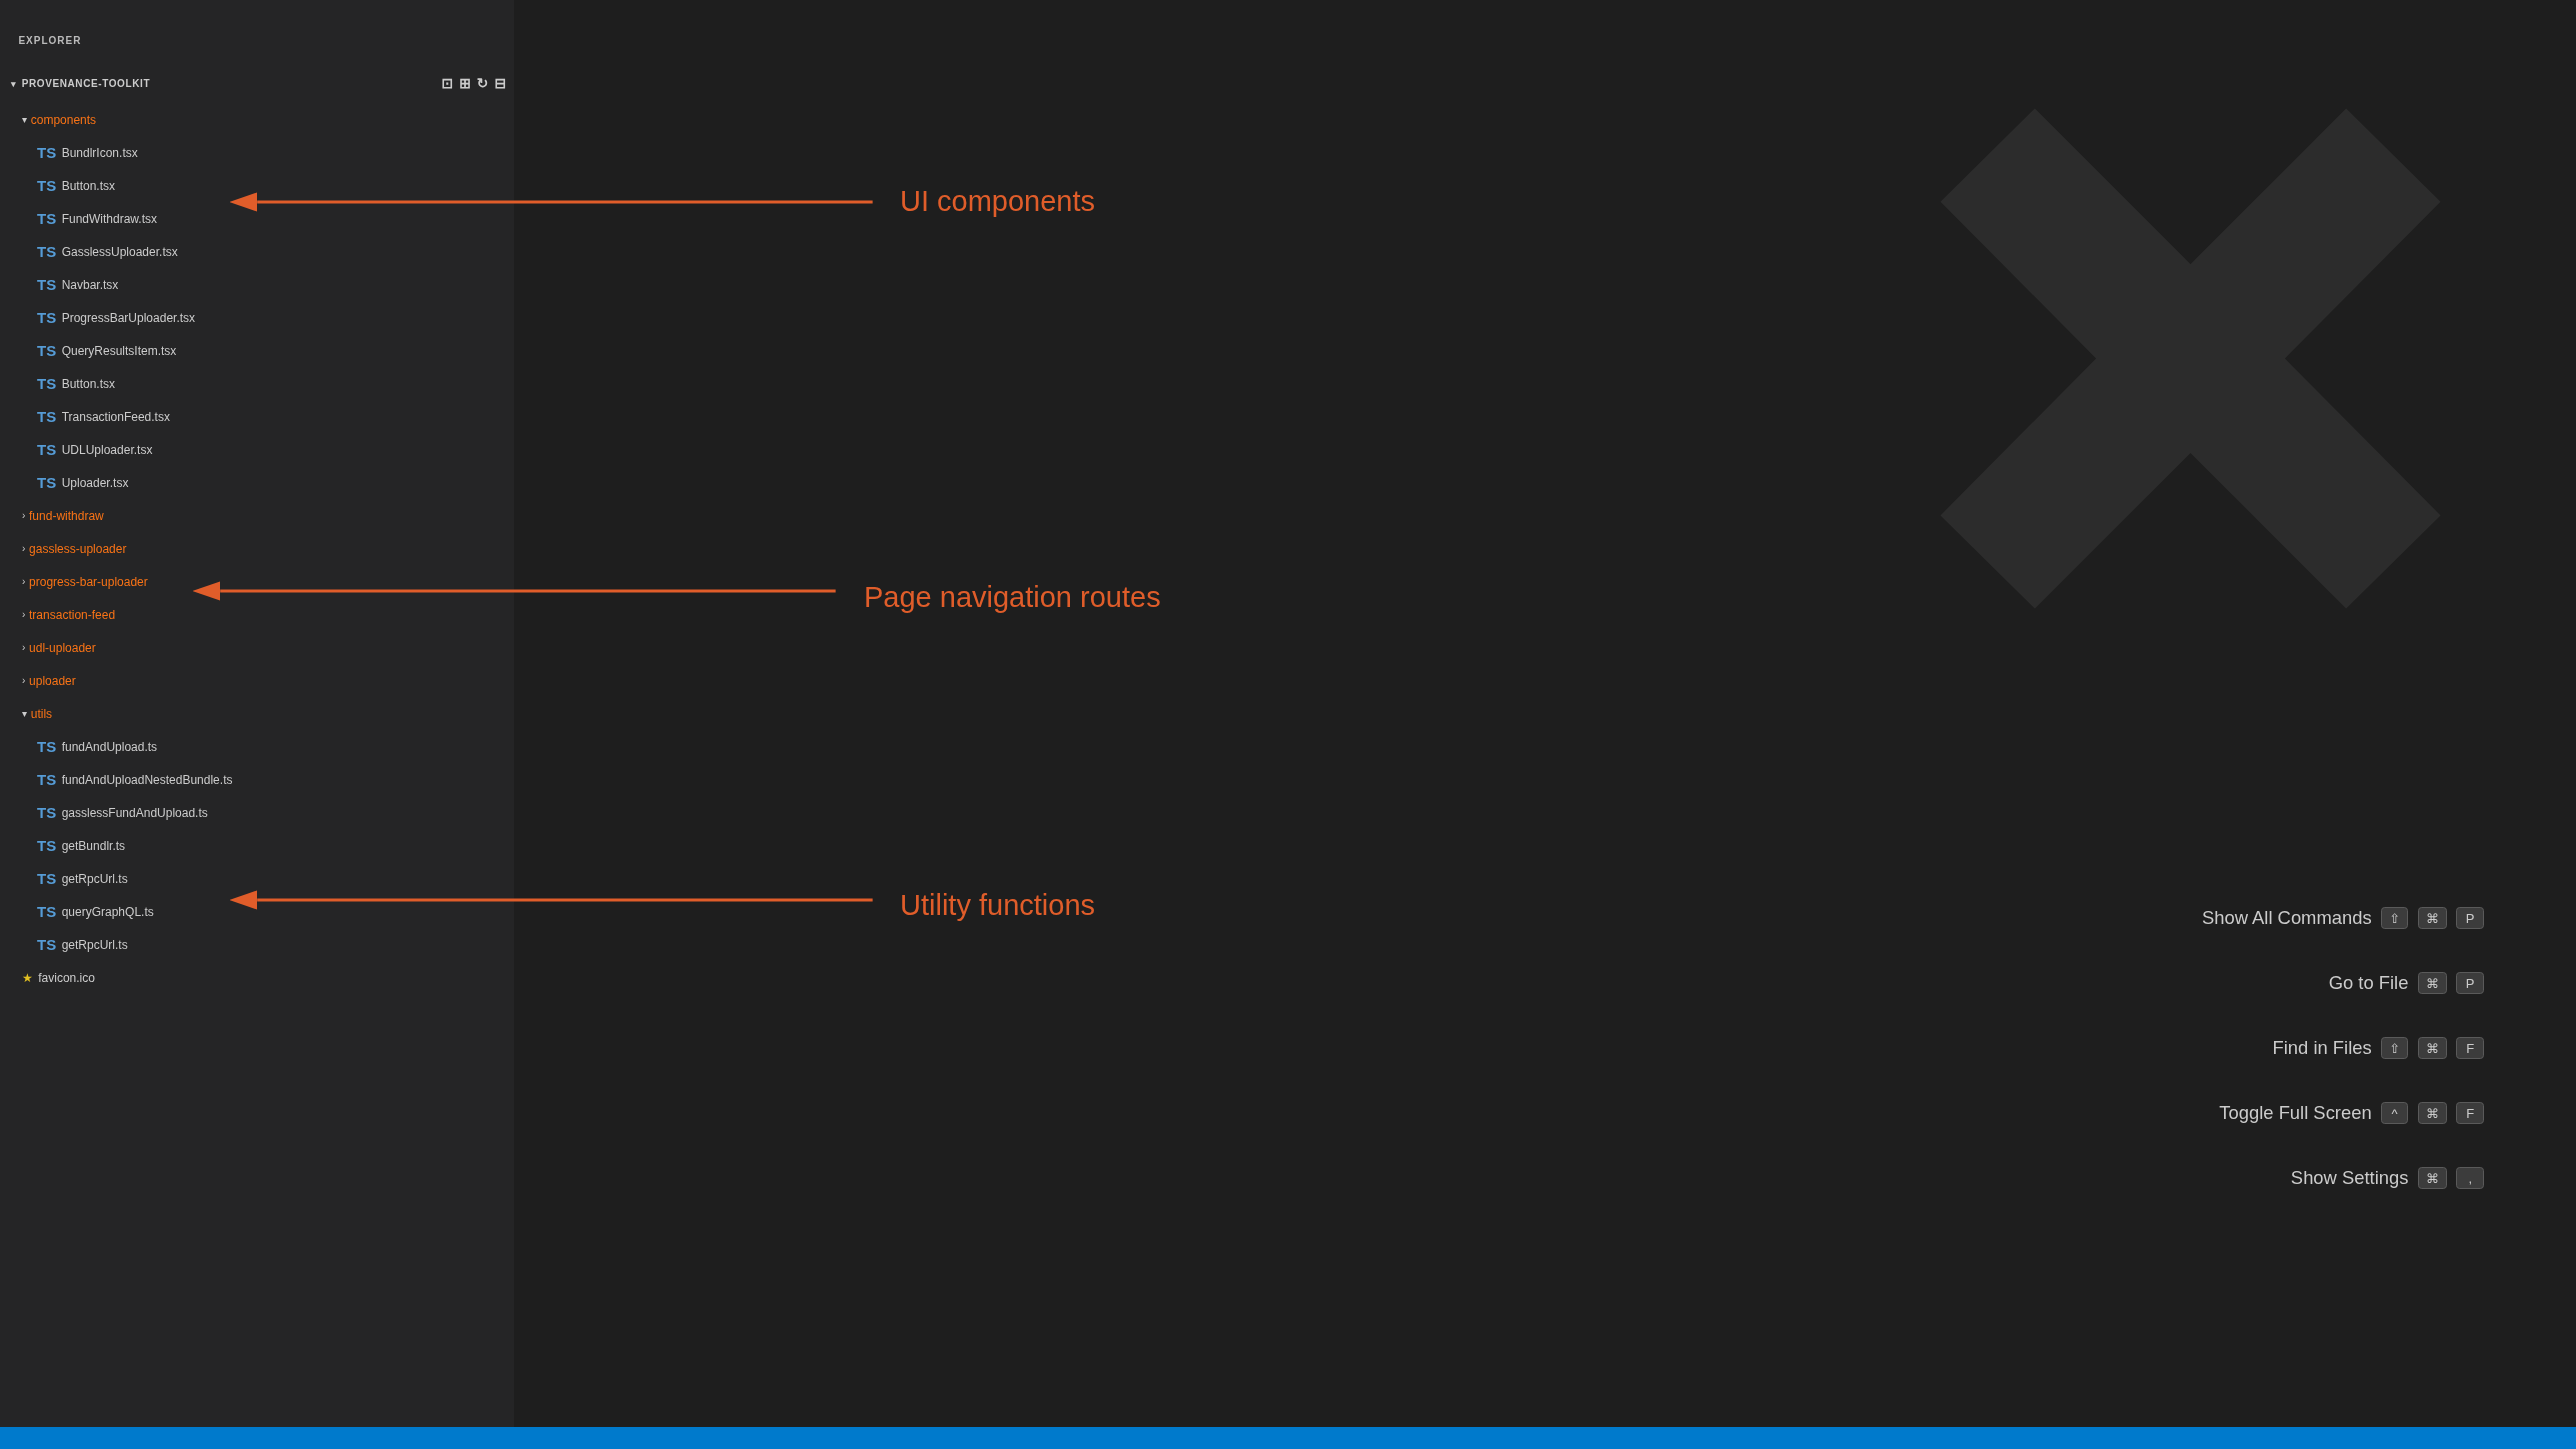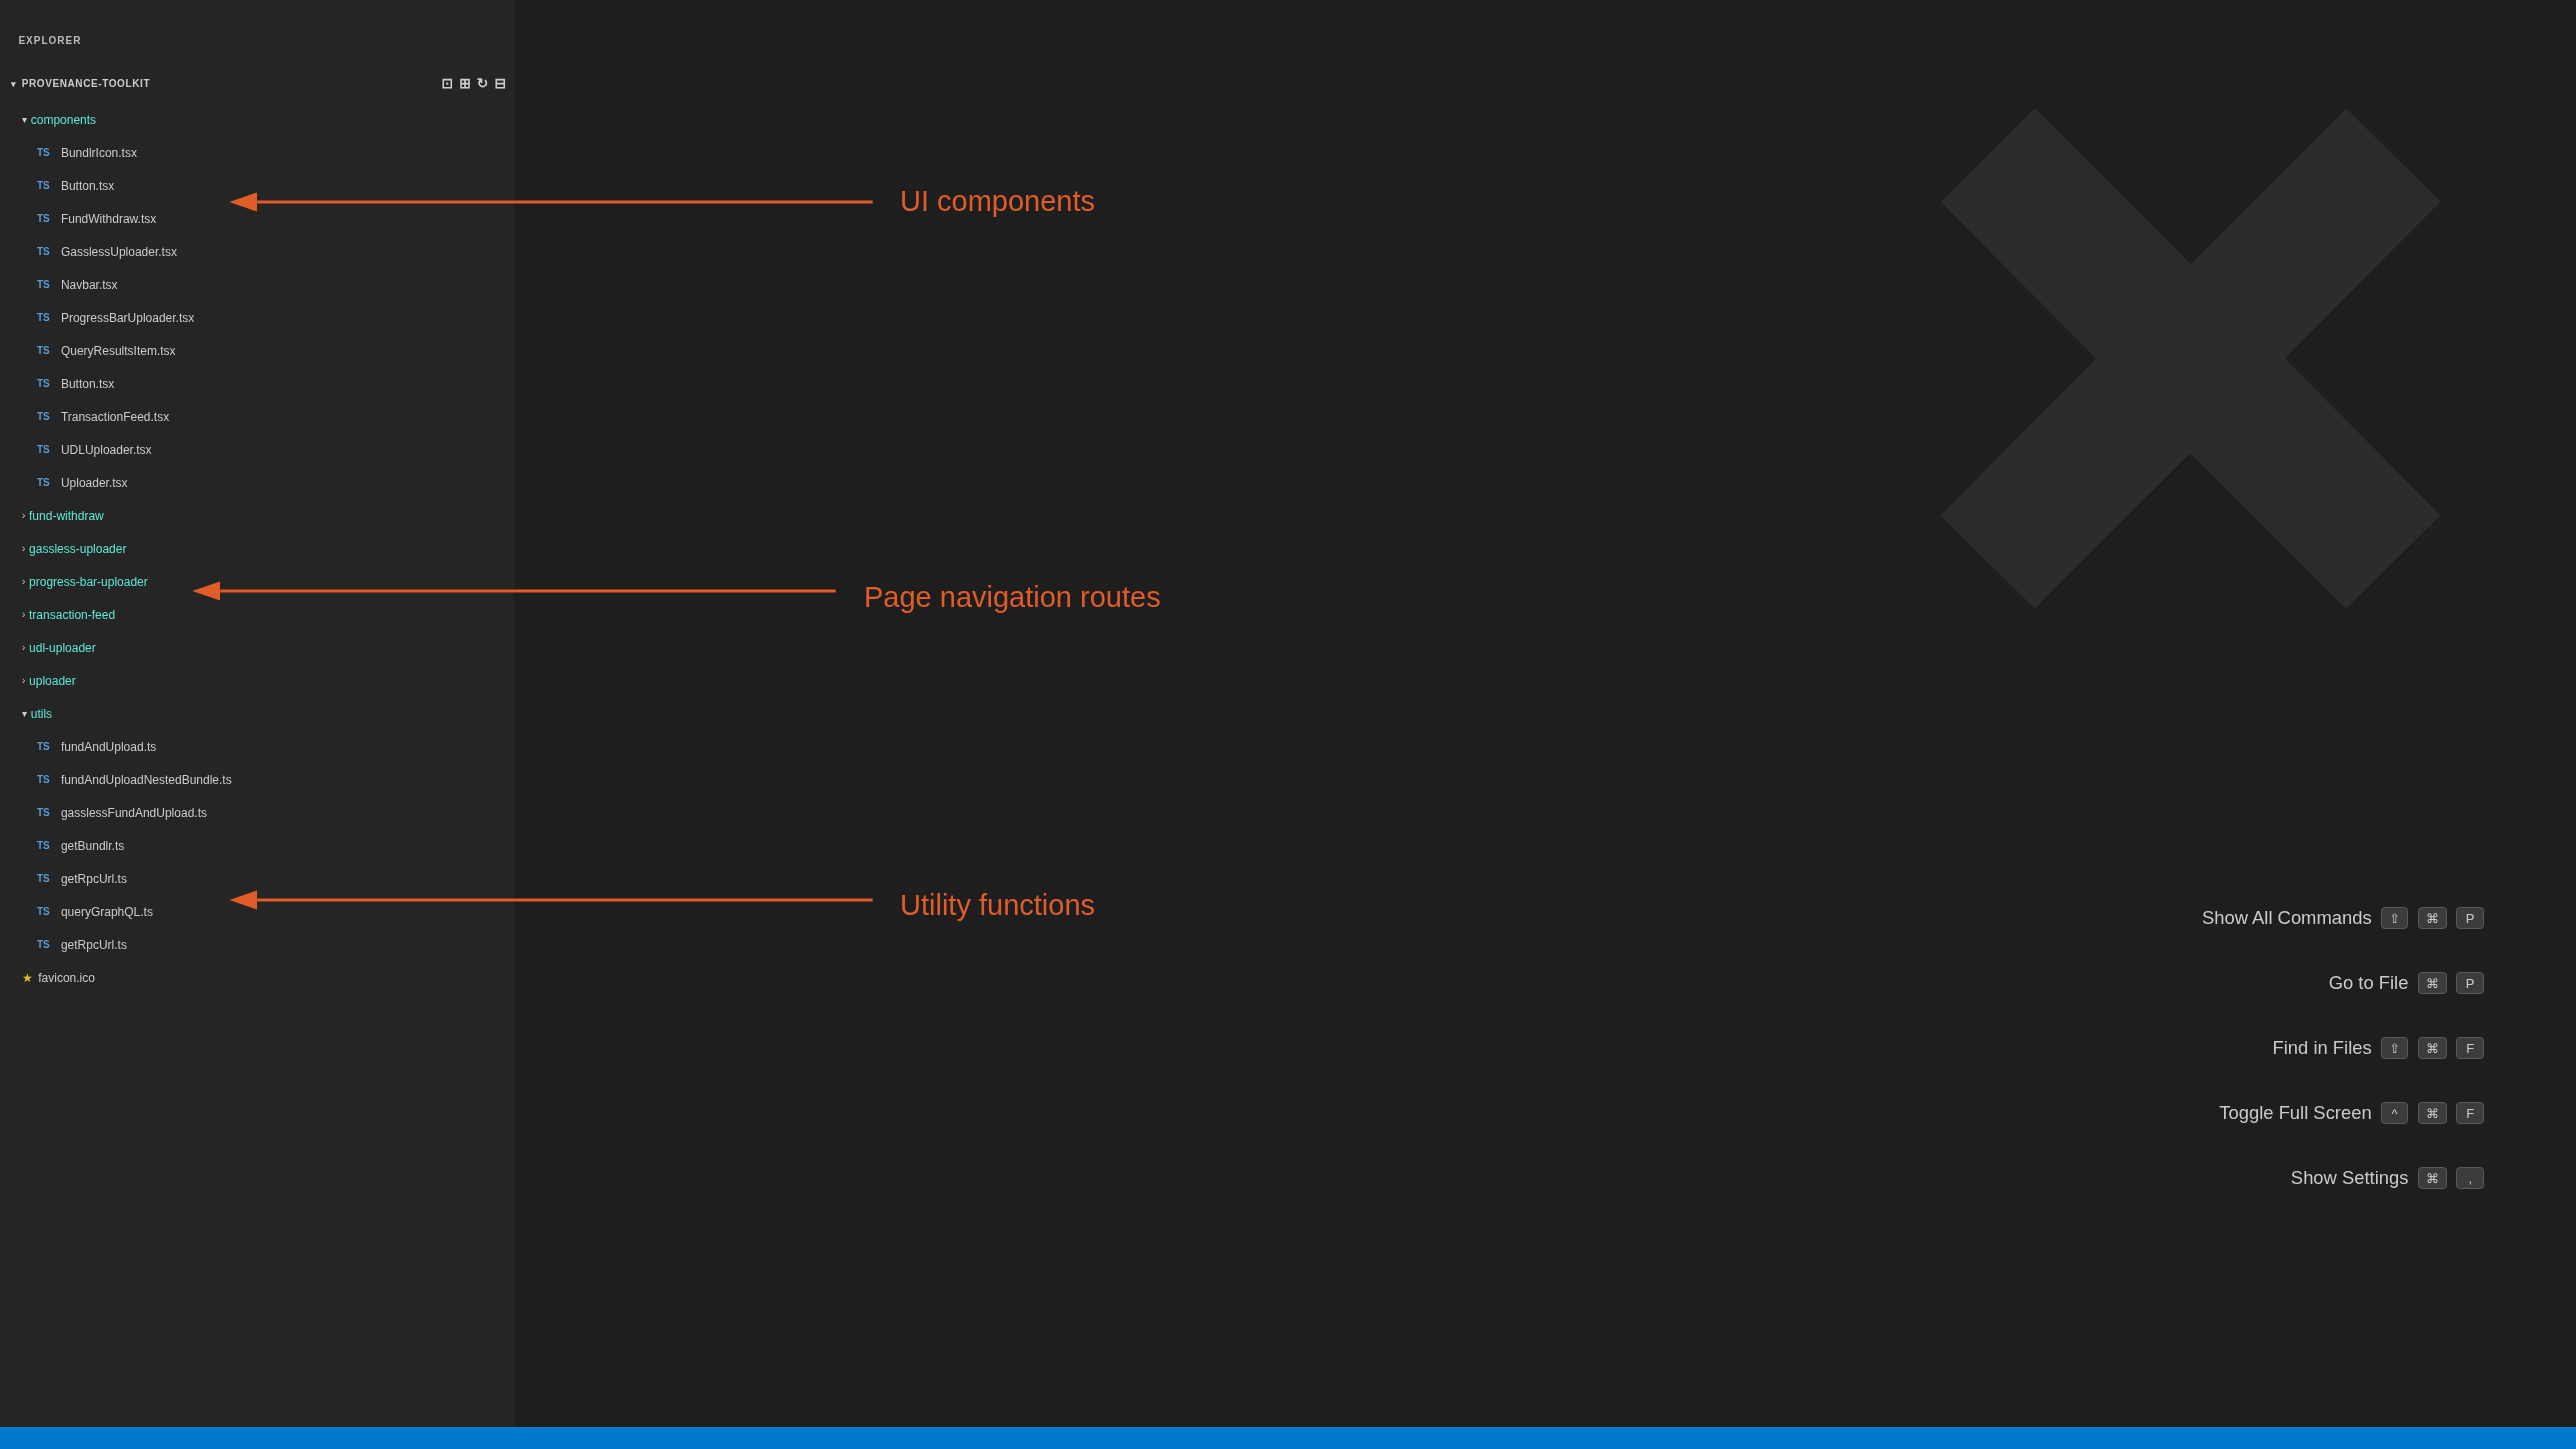--- a/index.html
+++ b/index.html
@@ -101,34 +101,34 @@
       height: 33px;
       padding: 0 7.3px;
       cursor: pointer;
       white-space: nowrap;
     }
 
     .indent-1 { padding-left: 22px; }
     .indent-2 { padding-left: 37px; }
 
     .ts-badge {
-      font-size: 10px;
+      font-size: 15px;
       font-weight: 700;
       color: #569cd6;
       margin-right: 5.5px;
       min-width: 18.4px;
     }
 
     .file-name {
       color: #cccccc;
       font-size: 12px;
     }
 
     .folder-name {
-      color: #5eead4;
+      color: #f97316;
       font-size: 12px;
     }
 
     .folder-chevron {
       color: #cccccc;
       font-size: 10px;
       margin-right: 3.7px;
     }
 
     .star-icon {

